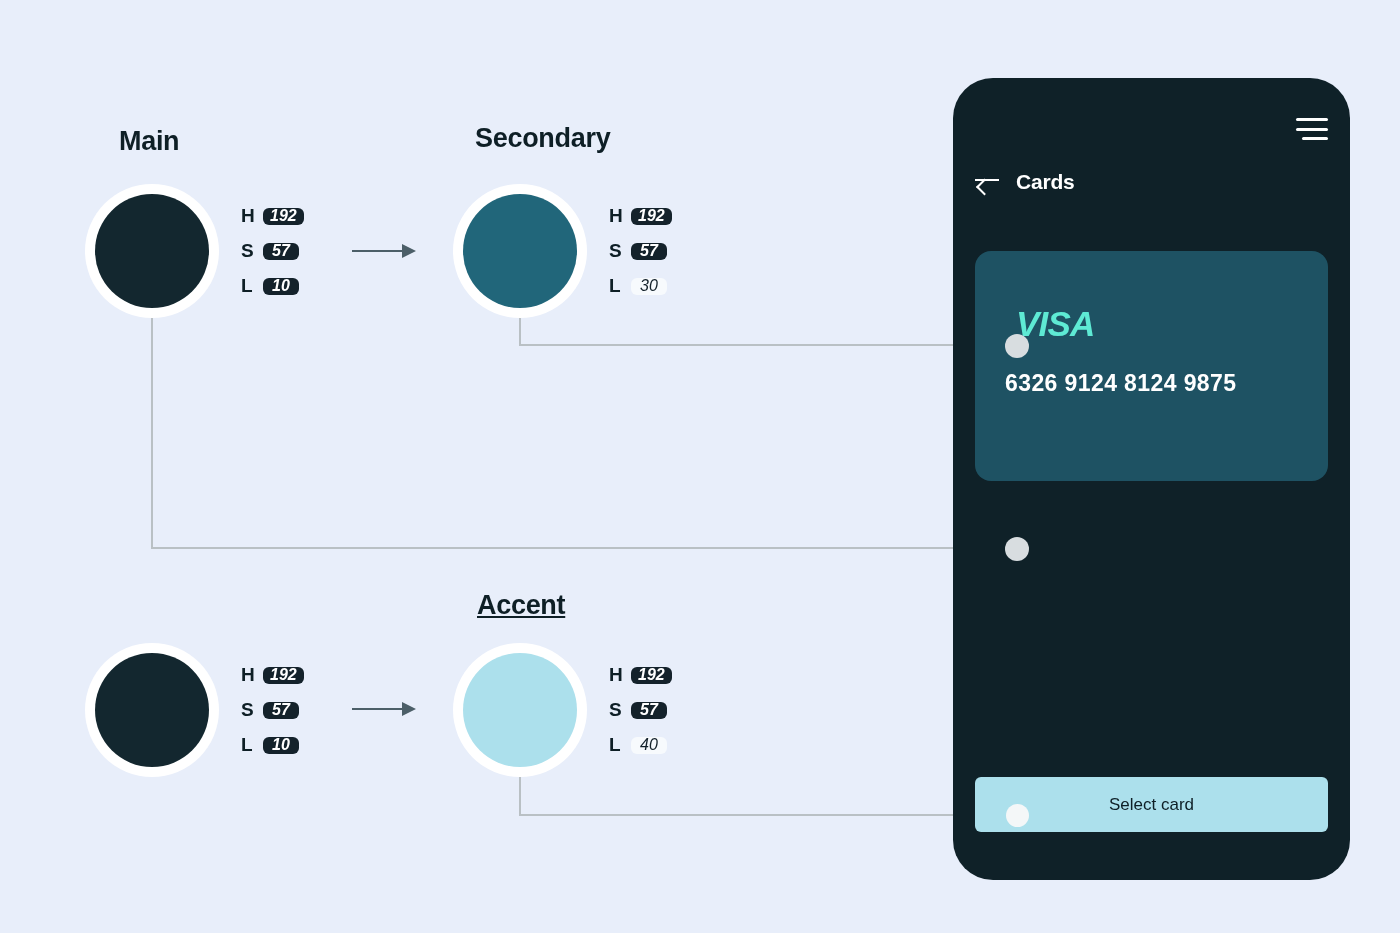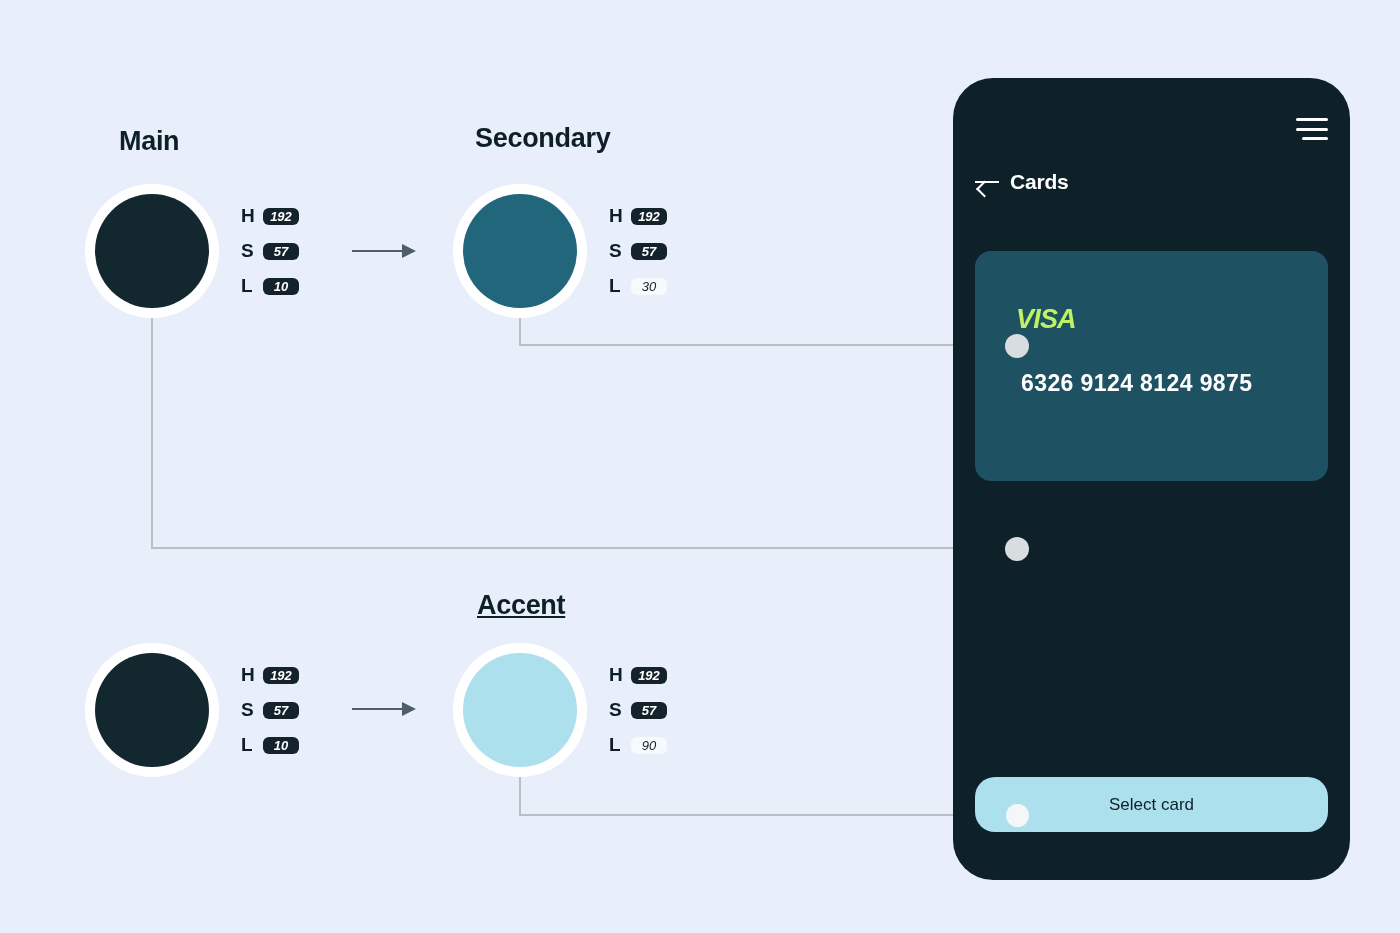--- a/index.html
+++ b/index.html
@@ -79,21 +79,21 @@
     color: #0e1f26;
     width: 22px;
   }
   .badge {
     min-width: 22px;
     height: 17px;
     padding: 0 7px;
     border-radius: 6px;
     background: #14222b;
     color: #ffffff;
-    font-size: 13px;
+    font-size: 16px;
     font-style: italic;
     font-weight: bold;
     display: flex;
     align-items: center;
     justify-content: center;
     line-height: 1;
   }
   .badge.light {
     background: #f7fafd;
     color: #14222b;
@@ -130,22 +130,21 @@
   }
   #hamburger i:nth-child(1) { width: 32px; }
   #hamburger i:nth-child(2) { width: 32px; }
   #hamburger i:nth-child(3) { width: 26px; }
 
   #appbar {
     position: absolute;
     left: 22px;
     top: 92px;
     display: flex;
-    align-items: center;
-    gap: 11px;
+    gap: 17px;
   }
   #back-arrow {
     width: 24px;
     height: 20px;
     position: relative;
   }
   #back-arrow::before {
     content: "";
     position: absolute;
     left: 0; top: 9px;
@@ -175,44 +174,44 @@
     top: 173px;
     width: 353px;
     height: 230px;
     border-radius: 16px;
     background: #1e5263;
   }
   #visa-logo {
     position: absolute;
     left: 41px;
     top: 53px;
-    font-size: 27px;
+    font-size: 35px;
     font-weight: bold;
     font-style: italic;
-    color: #bef264;
+    color: #5eead4;
     letter-spacing: -0.8px;
   }
   #card-number {
     position: absolute;
-    left: 46px;
+    left: 30px;
     top: 119px;
     font-size: 23px;
     font-weight: bold;
     color: #ffffff;
     letter-spacing: 0.4px;
     white-space: nowrap;
   }
 
   #select-card-btn {
     position: absolute;
     left: 22px;
     top: 699px;
     width: 353px;
     height: 55px;
-    border-radius: 20px;
+    border-radius: 6px;
     background: #ace0ec;
     display: flex;
     align-items: center;
     justify-content: center;
     border: none;
     padding: 0;
     font-family: "Liberation Sans", sans-serif;
     font-size: 17px;
     color: #0e1f26;
     cursor: pointer;
@@ -321,21 +320,21 @@
       <div class="hsl-row">
         <span class="hsl-key">H</span>
         <span class="badge">192</span>
       </div>
       <div class="hsl-row">
         <span class="hsl-key">S</span>
         <span class="badge">57</span>
       </div>
       <div class="hsl-row">
         <span class="hsl-key">L</span>
-        <span class="badge light">90</span>
+        <span class="badge light">40</span>
       </div>
     </div>
   </div>
 
   <div id="phone">
 
     <div id="hamburger">
       <i></i>
       <i></i>
       <i></i>

